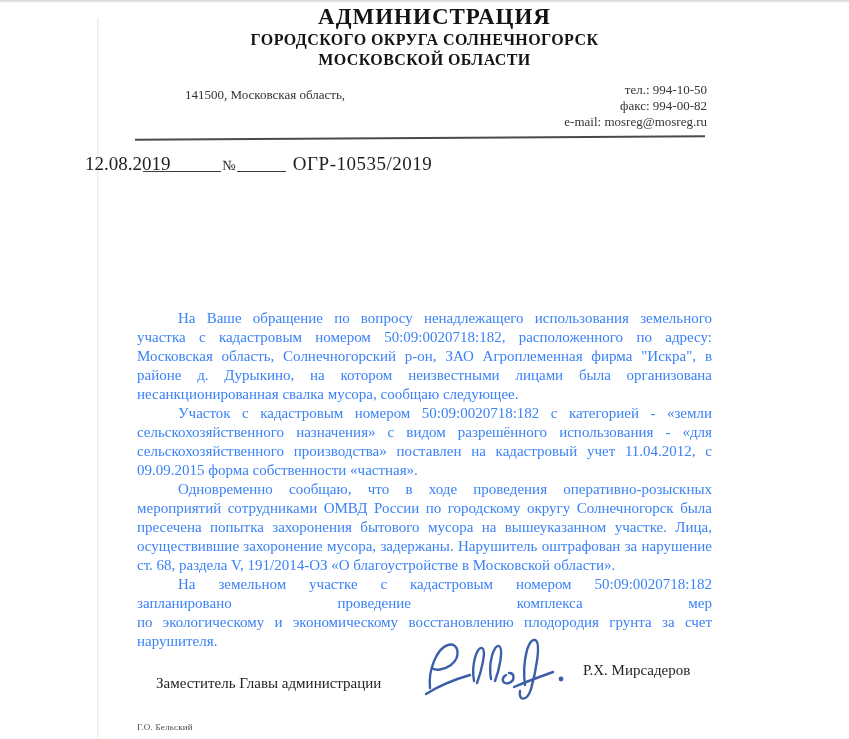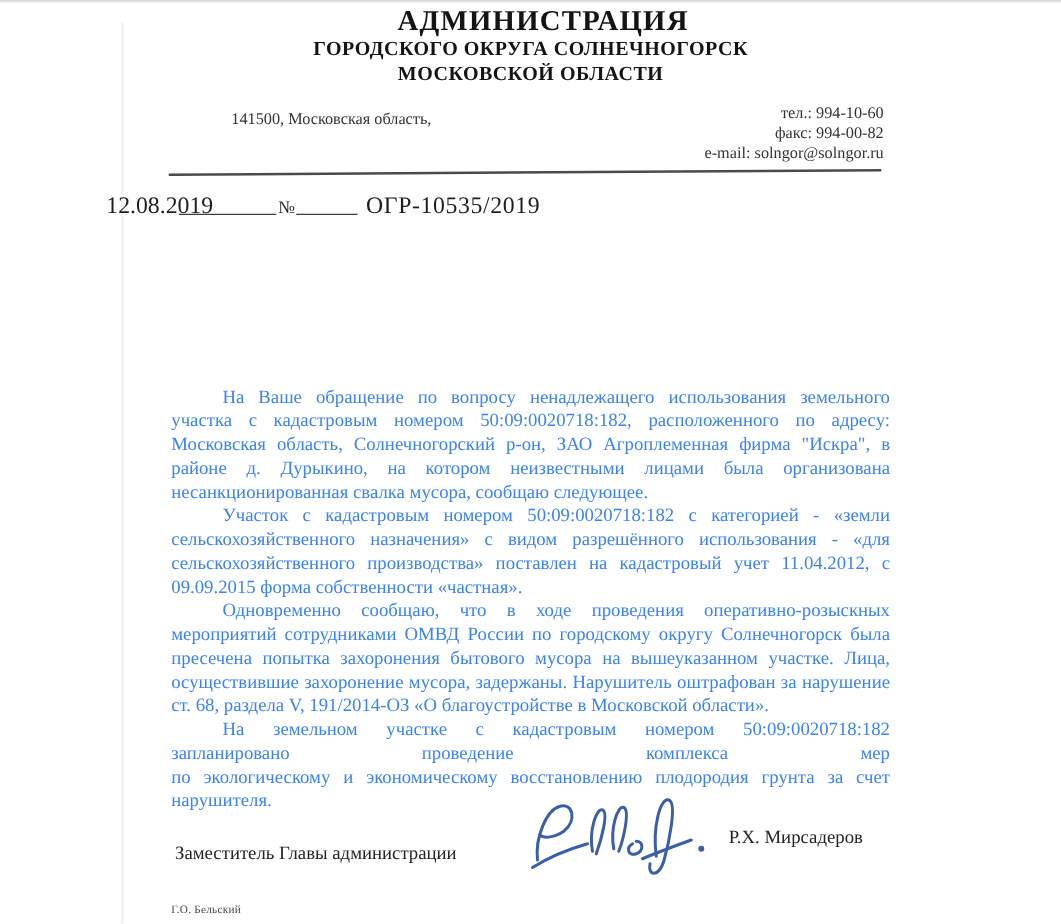--- a/index.html
+++ b/index.html
@@ -41,21 +41,21 @@
   .ref-fill-1 { width: 78px; margin-left: -28px; }
   .ref-fill-2 { width: 49px; margin-left: 1px; }
   .ref-no { font-size: 14px; margin-left: 2px; color: #2a2a2a; }
   .ref-num { margin-left: 7px; letter-spacing: 0.5px; }
   
   .body-text { position: absolute; left: 137px; top: 309px; width: 575px; font-size: 15px; line-height: 19px; color: #3b82f6; }
   .body-text p { margin: 0; text-indent: 41px; text-align: justify; }
   .p4-head { white-space: pre-line; text-align-last: justify; }
   .p4-tail { text-indent: 0 !important; }
   
-  .sig-title { position: absolute; left: 140px; top: 675px; font-size: 15px; color: #242424; }
+  .sig-title { position: absolute; left: 156px; top: 675px; font-size: 15px; color: #242424; }
   .sig-name  { position: absolute; left: 583px; top: 662px; font-size: 15px; color: #242424; }
   .signature-svg { position: absolute; left: 424px; top: 634px; width: 152px; height: 84px; }
   
   .footer-executor { position: absolute; left: 137px; top: 722px; font-size: 9px; color: #4a4a4a; letter-spacing: 0.2px; }
 </style>
 </head>
 <body>
 
 <div class="page">
 
@@ -66,23 +66,23 @@
     <div class="lh-line1">АДМИНИСТРАЦИЯ</div>
     <div class="lh-line2">ГОРОДСКОГО ОКРУГА СОЛНЕЧНОГОРСК</div>
     <div class="lh-line3">МОСКОВСКОЙ ОБЛАСТИ</div>
   </div>
 
   <div class="address">
     <div>141500, Московская область,</div>
   </div>
 
   <div class="contacts">
-    <div>тел.: 994-10-60</div>
+    <div>тел.: 994-10-50</div>
     <div>факс: 994-00-82</div>
-    <div>e-mail: solngor@solngor.ru</div>
+    <div>e-mail: mosreg@mosreg.ru</div>
   </div>
 
   <div class="letterhead-rule"></div>
 
   <div class="refline">
     <span>12.08.2019</span><span class="ref-fill ref-fill-1"></span><span class="ref-no">№</span><span class="ref-fill ref-fill-2"></span><span class="ref-num">ОГР-10535/2019</span>
   </div>
 
   <div class="body-text">
     <p>На Ваше обращение по вопросу ненадлежащего использования земельного участка с кадастровым номером 50:09:0020718:182, расположенного по адресу: Московская область, Солнечногорский р-он, ЗАО Агроплеменная фирма "Искра", в районе д. Дурыкино, на котором неизвестными лицами была организована несанкционированная свалка мусора, сообщаю следующее.</p>

